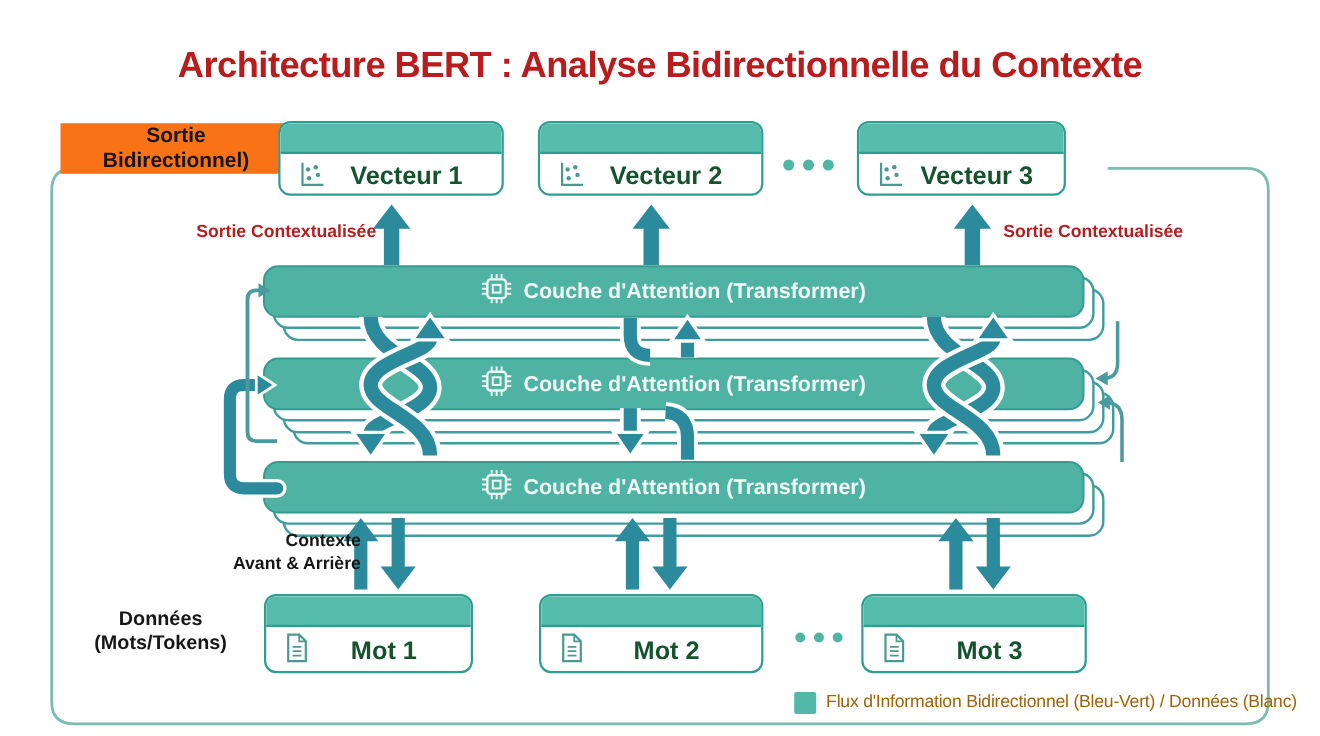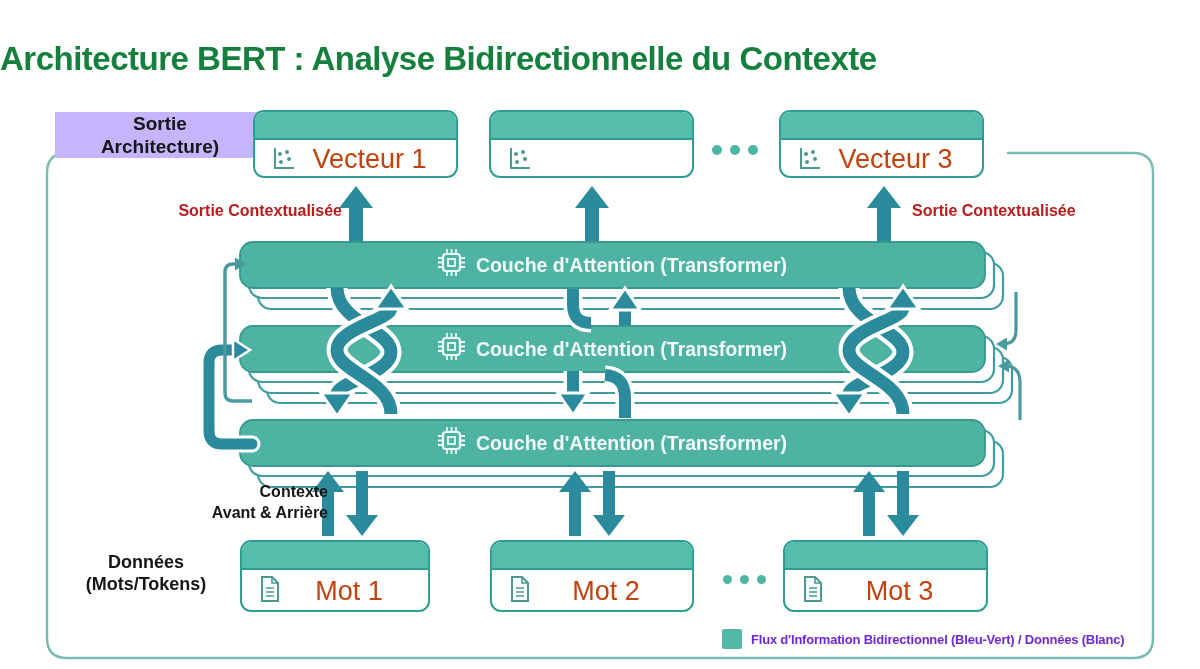--- a/index.html
+++ b/index.html
@@ -3,51 +3,51 @@
 <meta charset="utf-8">
 <style>
   html,body{margin:0;padding:0;background:#fff;}
   .canvas{
     position:relative;width:1200px;height:669px;overflow:hidden;background:#ffffff;
     font-family:"Liberation Sans", sans-serif;
   }
   .abs{position:absolute;}
   #diagram-svg{position:absolute;left:0;top:0;z-index:1;}
   .page-title{
-    left:0;top:40px;width:1200px;text-align:left;
-    font-size:33px;font-weight:bold;color:#15803d;letter-spacing:-.5px;z-index:5;
+    left:0;top:40px;width:1200px;text-align:center;
+    font-size:33px;font-weight:bold;color:#b91c1c;letter-spacing:-.5px;z-index:5;
   }
   .side-label{z-index:6;color:#161616;font-weight:bold;text-align:center;}
-  .output-label{left:55px;top:112px;width:210px;font-size:19px;line-height:23px;background:#c4b5fd;}
+  .output-label{left:55px;top:112px;width:210px;font-size:19px;line-height:23px;background:#f97316;}
   .input-label{left:52px;top:551px;width:188px;font-size:18px;line-height:22px;}
   .context-label{left:176px;top:481px;width:152px;font-size:16px;line-height:21px;text-align:right;}
   .flow-label{z-index:6;color:#b91c1c;font-weight:bold;font-size:16px;}
   .flow-left{left:160px;top:202px;width:182px;text-align:right;}
   .flow-right{left:912px;top:202px;width:182px;text-align:left;}
 
   .token-box{
     z-index:6;background:#ffffff;border:2.5px solid #2f9e92;border-radius:11px;
     overflow:hidden;box-sizing:border-box;
   }
   .token-band{height:26px;background:#56bcab;border-bottom:2px solid #2f9e92;}
   .token-text{
     position:absolute;left:28px;right:0;top:30px;bottom:0;
     display:flex;align-items:center;justify-content:center;
-    font-size:27px;color:#c2410c;font-weight:normal;
+    font-size:23px;color:#14532d;font-weight:bold;
   }
   .token-icon{position:absolute;left:15px;top:33px;}
 
   .layer-label{
     left:240px;width:745px;height:46px;z-index:4;pointer-events:none;
     display:flex;align-items:center;justify-content:center;gap:11px;
     color:rgba(255,255,255,.93);font-size:19.5px;font-weight:bold;
   }
   .legend{left:722px;top:629px;z-index:6;display:flex;align-items:center;}
   .legend-swatch{width:20px;height:20px;background:#52b8a8;border-radius:2px;}
-  .legend-text{margin-left:9px;font-size:13px;font-weight:bold;color:#6d28d9;letter-spacing:-.2px;}
+  .legend-text{margin-left:9px;font-size:16px;font-weight:normal;color:#a16207;letter-spacing:-.2px;}
 
   .dots{z-index:6;display:flex;gap:8px;align-items:center;}
   .dots-top{left:712px;top:145px;}
   .dots-bottom{left:723px;top:575px;}
   .dot{width:10px;height:10px;border-radius:50%;background:#4fb5a5;}
   .dots-bottom .dot{width:9px;height:9px;}
 </style>
 </head>
 <body>
 
@@ -137,21 +137,21 @@
       <polygon points="609,536 593,515 603,515 603,471 615,471 615,515 625,515"></polygon>
       <polygon points="869,471 885,492 875,492 875,536 863,536 863,492 853,492"></polygon>
       <polygon points="903,536 887,515 897,515 897,471 909,471 909,515 919,515"></polygon>
     </g>
   </svg>
 
   <div class="abs page-title">Architecture BERT : Analyse Bidirectionnelle du Contexte</div>
 
   <div class="abs side-label output-label">
     <div>Sortie</div>
-    <div>Architecture)</div>
+    <div>Bidirectionnel)</div>
   </div>
 
   <div class="abs flow-label flow-left">Sortie Contextualisée</div>
   <div class="abs flow-label flow-right">Sortie Contextualisée</div>
 
   <div class="abs side-label context-label">
     <div>Contexte</div>
     <div>Avant &amp; Arrière</div>
   </div>
 
@@ -178,23 +178,24 @@
     <div class="token-band"></div>
     <span class="token-icon">
       <svg width="27" height="27" viewBox="0 0 27 27" fill="none" stroke="#4a9a93" stroke-width="2">
         <path d="M5 3 V 23 H 24"></path>
         <circle cx="10" cy="9" r="2" fill="#4a9a93" stroke="none"></circle>
         <circle cx="17" cy="7" r="2" fill="#4a9a93" stroke="none"></circle>
         <circle cx="11" cy="17" r="2" fill="#4a9a93" stroke="none"></circle>
         <circle cx="19" cy="14" r="2" fill="#4a9a93" stroke="none"></circle>
       </svg>
     </span>
-  </div>
-
-  <div class="abs token-box" style="left:779px;top:110px;width:205px;height:68px;">
+    <div class="token-text">Vecteur 2</div>
+  </div>
+
+  <div class="abs token-box" style="left:779px;top:110px;width:190px;height:68px;">
     <div class="token-band"></div>
     <span class="token-icon">
       <svg width="27" height="27" viewBox="0 0 27 27" fill="none" stroke="#4a9a93" stroke-width="2">
         <path d="M5 3 V 23 H 24"></path>
         <circle cx="10" cy="9" r="2" fill="#4a9a93" stroke="none"></circle>
         <circle cx="17" cy="7" r="2" fill="#4a9a93" stroke="none"></circle>
         <circle cx="11" cy="17" r="2" fill="#4a9a93" stroke="none"></circle>
         <circle cx="19" cy="14" r="2" fill="#4a9a93" stroke="none"></circle>
       </svg>
     </span>

